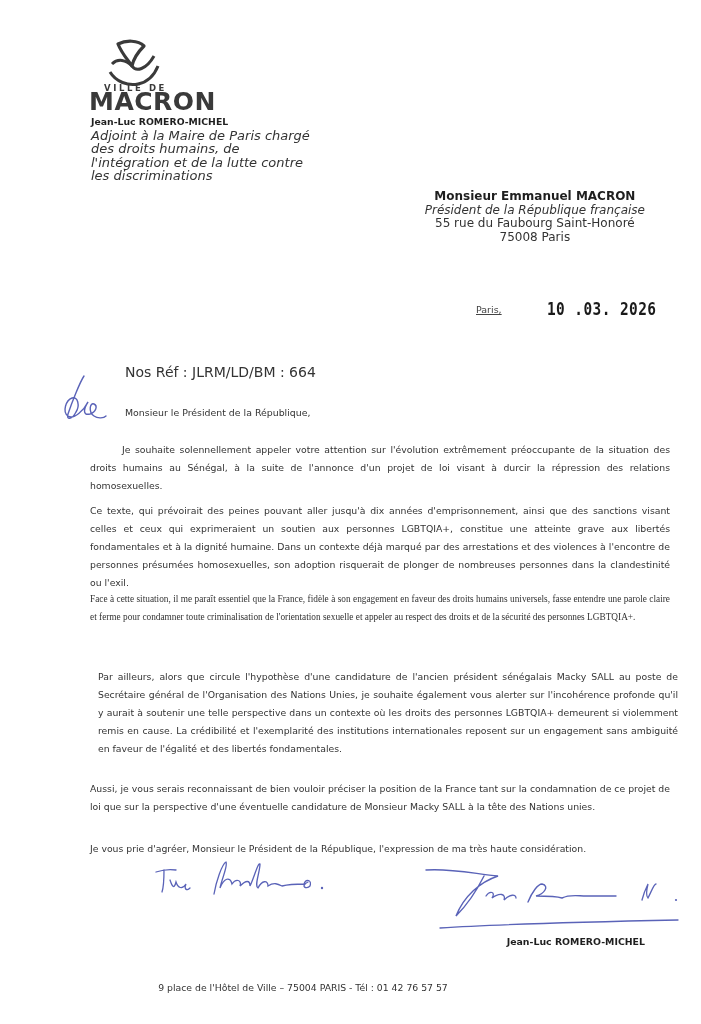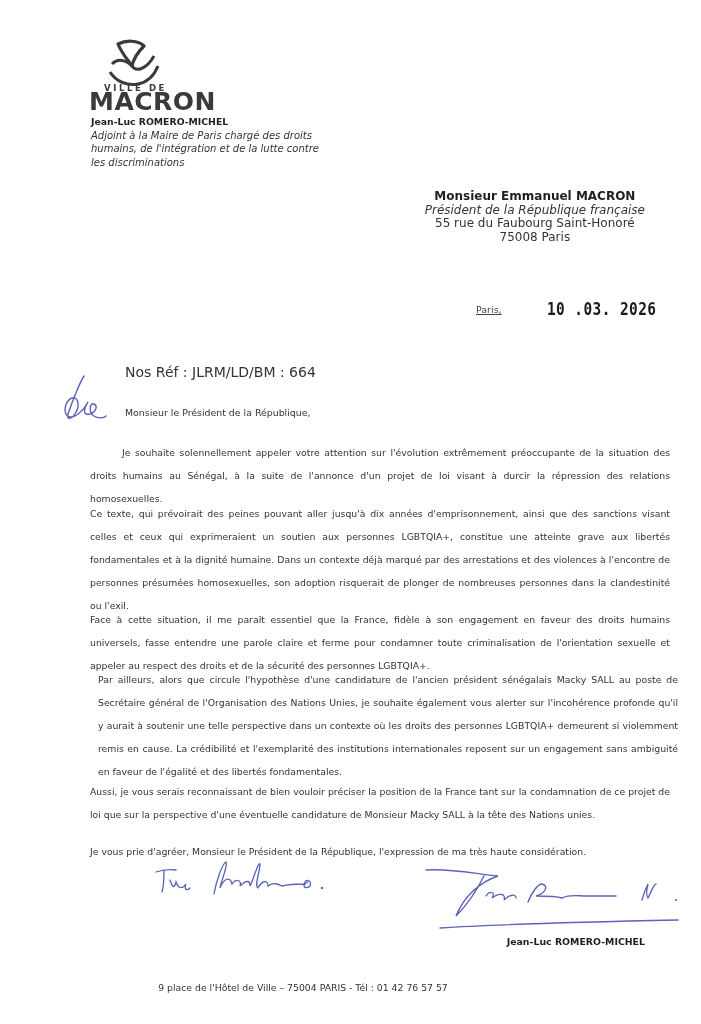--- a/index.html
+++ b/index.html
@@ -5,33 +5,33 @@
   html, body { margin: 0; padding: 0; }
   body {
     width: 701px; height: 1024px; background: #ffffff; position: relative; overflow: hidden;
     font-family: "DejaVu Sans", sans-serif; color: #2b2b2b;
   }
   .abs { position: absolute; }
   .logo-svg { left: 104px; top: 36px; width: 60px; height: 56px; }
   .ville-de { left: 104px; top: 83px; font-size: 8.5px; letter-spacing: 2.6px; font-weight: bold; color: #3a3a3a; }
   .paris { left: 89px; top: 88px; font-size: 25px; font-weight: bold; letter-spacing: 0.5px; color: #3a3a3a; line-height: 28px; }
   .sender-name { left: 91px; top: 116px; font-size: 9.3px; font-weight: bold; color: #1f1f1f; }
-  .sender-title { left: 91px; top: 129px; font-size: 10px; font-style: italic; color: #333; line-height: 13.4px; width: 230px; }
+  .sender-title { left: 91px; top: 129px; font-size: 13px; font-style: italic; color: #333; line-height: 13.4px; width: 230px; }
   .recipient { right: 56px; top: 190px; text-align: center; font-size: 12px; line-height: 13.6px; color: #333; }
   .recipient .name { font-weight: bold; color: #1f1f1f; }
   .recipient .title { font-style: italic; }
   .place { left: 476px; top: 304px; font-size: 9.5px; color: #444; text-decoration: underline; }
   .date { left: 547px; top: 299px; font-family: "DejaVu Sans Mono", monospace; font-weight: bold; font-size: 17px; color: #1a1a1a; letter-spacing: 0.5px; transform: scaleX(0.85); transform-origin: left; }
   .ref { left: 125px; top: 364px; font-size: 14px; color: #333; }
   .initials-svg { left: 58px; top: 372px; width: 50px; height: 52px; }
   .salutation { left: 125px; top: 407px; font-size: 9.4px; color: #333; }
-  .body-text { left: 90px; width: 580px; font-size: 9.3px; line-height: 23px; color: #333; text-align: justify; }
+  .body-text { left: 90px; width: 580px; font-size: 9.3px; line-height: 18px; color: #333; text-align: justify; }
   .p1 { top: 441px; text-indent: 32px; }
   .p2 { top: 502px; }
-  .p3 { top: 608px; }
+  .p3 { top: 590px; font-family: Liberation Serif, serif; }
   .p4 { top: 668px; margin-left: 8px; }
   .p5 { top: 780px; }
   .p6 { top: 840px; }
   .handwriting-svg { left: 150px; top: 858px; width: 200px; height: 44px; }
   .signature-svg { left: 420px; top: 862px; width: 270px; height: 70px; }
   .signer { right: 56px; top: 936px; font-size: 9.4px; font-weight: bold; color: #1f1f1f; }
   .footer { left: 0; width: 606px; top: 982px; text-align: center; font-size: 9.3px; color: #333; }
 </style>
 </head>
 <body>

